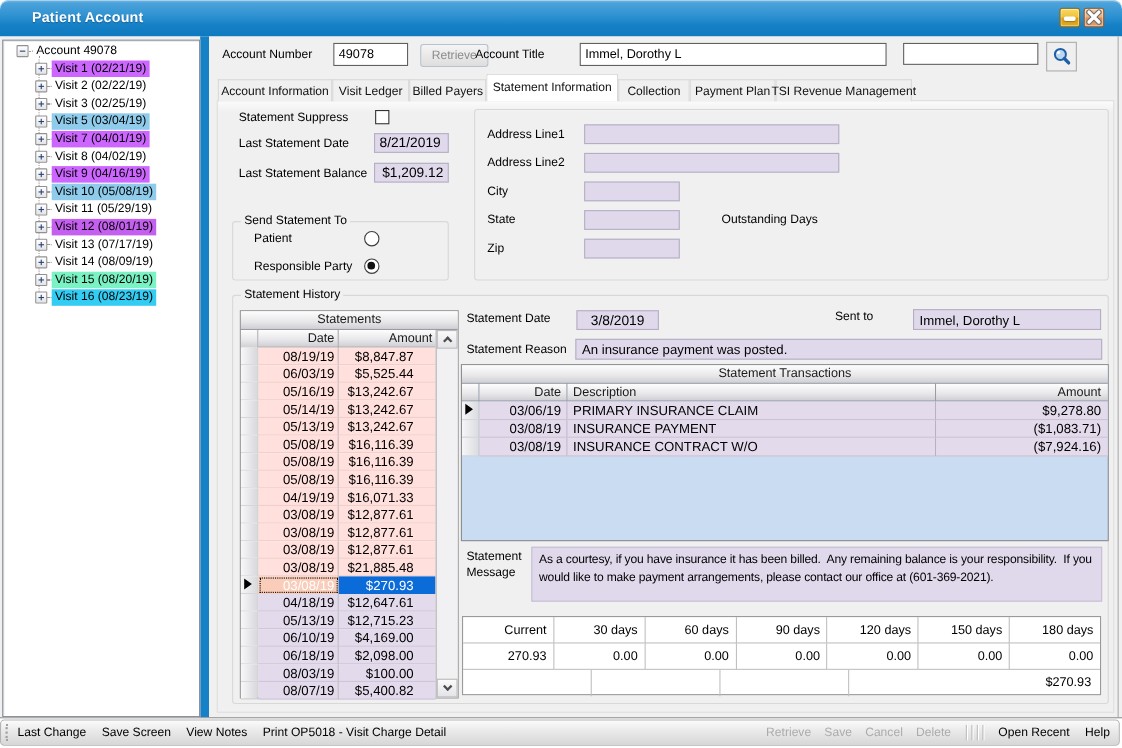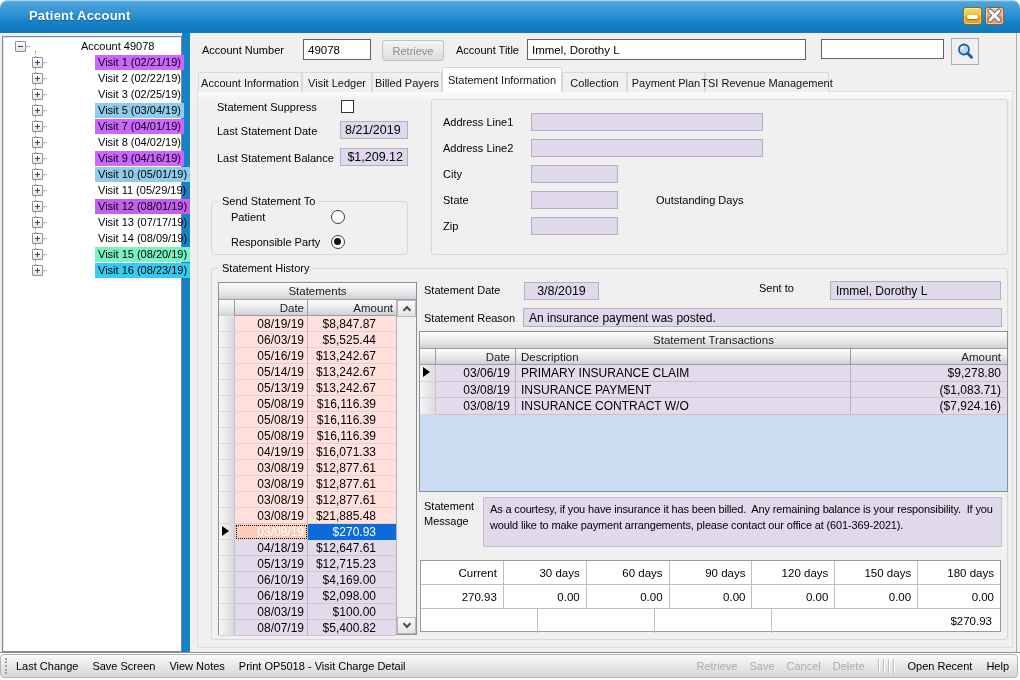--- a/index.html
+++ b/index.html
@@ -45,21 +45,21 @@
   }
   .tree-vline { position:absolute; left:32px; top:14px; width:1px; height:220px; border-left:1px dotted #9A9A9A; }
   .tree-row { position:absolute; left:0; height:16px; display:flex; align-items:center; white-space:nowrap; }
   .expander {
     width:11px; height:11px; background:linear-gradient(#FFFFFF,#E4E4E4);
     border:1px solid #919191; border-radius:1px; position:relative; flex:0 0 11px;
   }
   .expander::before, .expander.minus-sign::before { content:""; position:absolute; left:2px; top:4px; width:5px; height:1px; background:#27447E; }
   .expander.plus-sign::after { content:""; position:absolute; left:4px; top:2px; width:1px; height:5px; background:#27447E; }
   .tree-stub { width:4px; height:1px; border-top:1px dotted #9A9A9A; flex:0 0 4px; }
-  .tree-label { padding:1px 3px; font-size:11px; line-height:13px; color:#000;margin-left:48px; }
+  .tree-label { padding:1px 3px; font-size:11px; line-height:13px; color:#000; }
 
   
   .lbl { position:absolute; white-space:nowrap; color:#000; }
   .tb-input { position:absolute; background:#FFFFFF; border:1px solid #616161; font-size:11.5px; padding:0 4px; display:flex; align-items:center; }
   .retrieve-btn {
     position:absolute; left:382px; top:40px; width:62px; height:21px;
     background:linear-gradient(#F5F5F5,#E9E9E9 50%,#DEDEDE);
     border:1px solid #B6C2CE; border-radius:3px; color:#8C8C8C; font-size:11px;
     display:flex; align-items:center; justify-content:center;
   }
@@ -225,21 +225,21 @@
           <span class="tree-label">Visit 8 (04/02/19)</span>
         </div>
         <div class="tree-row" style="top: 113px; left: 29px;">
           <span class="expander minus-sign plus-sign"></span>
           <span class="tree-stub"></span>
           <span class="tree-label" style="background: rgb(204, 102, 255);">Visit 9 (04/16/19)</span>
         </div>
         <div class="tree-row" style="top: 129px; left: 29px;">
           <span class="expander minus-sign plus-sign"></span>
           <span class="tree-stub"></span>
-          <span class="tree-label" style="background: rgb(143, 204, 236);">Visit 10 (05/01/19)</span>
+          <span class="tree-label" style="background: rgb(143, 204, 236);">Visit 10 (05/08/19)</span>
         </div>
         <div class="tree-row" style="top: 145px; left: 29px;">
           <span class="expander minus-sign plus-sign"></span>
           <span class="tree-stub"></span>
           <span class="tree-label">Visit 11 (05/29/19)</span>
         </div>
         <div class="tree-row" style="top: 161px; left: 29px;">
           <span class="expander minus-sign plus-sign"></span>
           <span class="tree-stub"></span>
           <span class="tree-label" style="background: rgb(196, 95, 240);">Visit 12 (08/01/19)</span>
@@ -263,21 +263,21 @@
           <span class="expander minus-sign plus-sign"></span>
           <span class="tree-stub"></span>
           <span class="tree-label" style="background: rgb(51, 204, 242);">Visit 16 (08/23/19)</span>
         </div>
       </div>
   </div>
 
   <span class="lbl" style="left:202px; top:44px;">Account Number</span>
   <div class="tb-input" style="left:303px; top:39px; width:68px; height:21px;">49078</div>
   <div class="retrieve-btn">Retrieve</div>
-  <span class="lbl" style="left:456px; top:44px;">Account Title</span>
+  <span class="lbl" style="left:432px; top:44px;">Account Title</span>
   <div class="tb-input" style="left:527px; top:39px; width:279px; height:21px;">Immel, Dorothy L</div>
   <div class="tb-input" style="left:821px; top:39px; width:123px; height:20px;"></div>
   <div class="search-btn">
     <svg width="19" height="19" viewBox="0 0 19 19">
       <circle cx="8" cy="7.5" r="5" fill="#BDD7F0" stroke="#1F5FA8" stroke-width="1.8"></circle>
       <circle cx="6.3" cy="5.8" r="1.4" fill="#FFFFFF"></circle>
       <line x1="11.6" y1="11.2" x2="15.5" y2="15.2" stroke="#1F5FA8" stroke-width="3" stroke-linecap="round"></line>
     </svg>
   </div>
 

